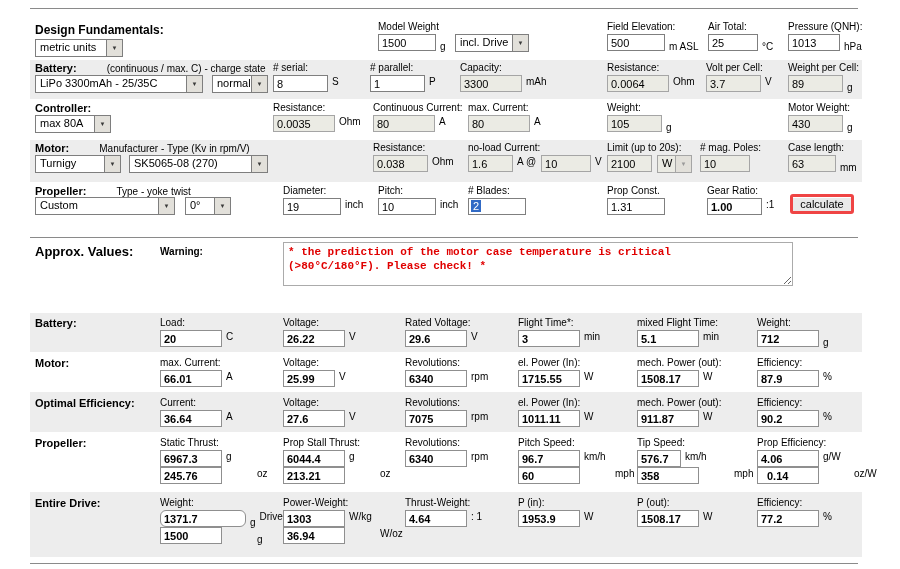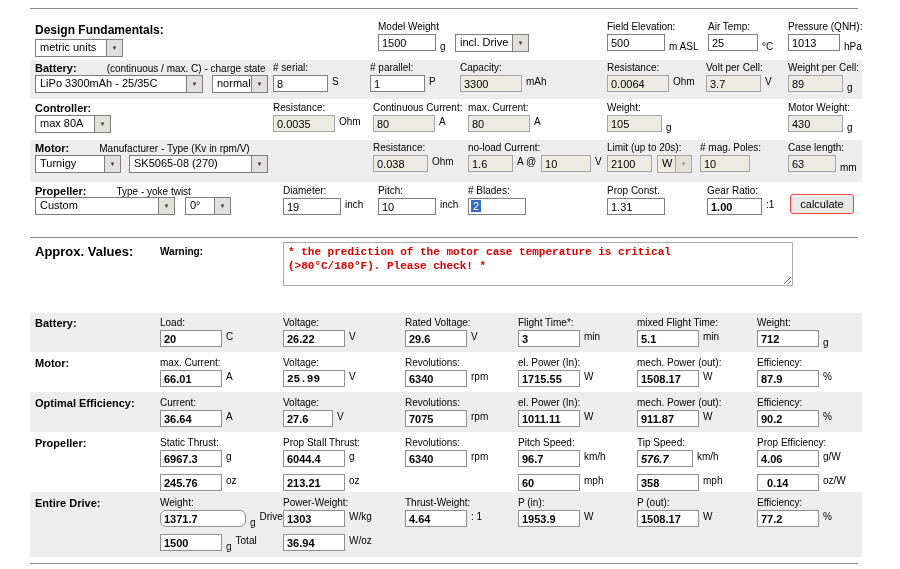--- a/index.html
+++ b/index.html
@@ -6,38 +6,38 @@
   .page{position:relative;width:900px;height:569px;background:#fff;overflow:hidden;}
   .hr{position:absolute;left:30px;width:828px;height:0;border-top:1px solid #8a8a8a;}
   .band{position:absolute;left:30px;width:832px;background:#ededed;}
   .ttl{position:absolute;font-size:11px;font-weight:bold;white-space:nowrap;}
   .ttl .sub-t{font-weight:normal;font-size:10px;padding-left:27px;}
   .big{font-size:12px;}
   .bigger{font-size:13px;}
   .fld{position:absolute;}
   .lbl{font-size:10px;white-space:nowrap;height:10px;margin-bottom:3px;}
   .vrow{display:flex;align-items:flex-start;white-space:nowrap;}
-  .vrow + .vrow{margin-top:7px;}
+  .vrow + .vrow{gap:31px;}
   input.in{box-sizing:border-box;height:17px;font-size:11px;font-family:"Liberation Sans",sans-serif;
            border:1px solid #7f7f7f;padding:1px 3px;background:#fff;color:#000;}
   input.ro{background:#ebebe4;border:1px solid #a5a5a5;}
   input.res{font-weight:bold;border:1px solid #8f8f8f;}
   .u{font-size:10px;margin-left:4px;line-height:11px;}
   .sup{margin-top:1px;}
   .sub{align-self:flex-end;margin-bottom:-1px;}
   .dd{height:18px;box-sizing:border-box;background:#fff;border:1px solid #7e7e7e;display:flex;align-items:stretch;cursor:default;}
   .dd.abs{position:absolute;}
   .dd-t{flex:1;font-size:11px;padding:1px 4px 0 4px;white-space:nowrap;overflow:hidden;}
   .dd-b{width:15px;background:#e2e0da;border-left:1px solid #7e7e7e;display:flex;align-items:center;justify-content:center;font-size:6px;color:#3a3a3a;}
   .dd.rodd{background:#ebebe4;border-color:#a5a5a5;}
   .dd.rodd .dd-b{color:#9a9a9a;border-left-color:#a5a5a5;}
   .boxsel{box-sizing:border-box;height:17px;width:58px;font-size:11px;border:1px solid #7f7f7f;background:#fff;padding:1px 2px;}
   .selhl{background:#316ac5;color:#fff;padding:0 2px;}
   .calc-btn{position:absolute;height:20px;width:64px;font-size:11px;font-family:"Liberation Sans",sans-serif;
-            background:#e9e9e9;border:1px solid #ef4444;border-radius:3px;box-shadow:inset 0 1px 0 #fff;}
+            background:#e9e9e9;border:3px solid #ef4444;border-radius:3px;box-shadow:inset 0 1px 0 #fff;}
   .warnbox{position:absolute;box-sizing:border-box;background:#fff;border:1px solid #ababab;
            font-family:"Liberation Mono","DejaVu Sans Mono",monospace;font-size:11px;font-weight:bold;color:#e00000;
            padding:2px 4px;resize:both;overflow:auto;line-height:14px;}
 </style>
 </head>
 <body>
 
 <div class="page">
 
   <div class="hr" style="top:8px"></div>
@@ -61,21 +61,21 @@
   </div>
 
   <div class="fld" style="left:607px;top:21px">
     <div class="lbl">Field Elevation:</div>
     <div class="vrow">
       <input class="in" style="width: 58px;" value="500">
       <span class="u sub">m ASL</span>
     </div>
   </div>
   <div class="fld" style="left:708px;top:21px">
-    <div class="lbl">Air Temp:</div>
+    <div class="lbl">Air Total:</div>
     <div class="vrow">
       <input class="in" style="width: 50px;" value="25">
       <span class="u sub">°C</span>
     </div>
   </div>
   <div class="fld" style="left:788px;top:21px">
     <div class="lbl">Pressure (QNH):</div>
     <div class="vrow">
       <input class="in" style="width: 52px;" value="1013">
       <span class="u sub">hPa</span>
@@ -332,21 +332,21 @@
   <div class="fld" style="left:160px;top:357px">
     <div class="lbl">max. Current:</div>
     <div class="vrow">
         <input class="in res" style="width: 62px;" value="66.01">
         <span class="u sup">A</span>
       </div>
   </div>
   <div class="fld" style="left:283px;top:357px">
     <div class="lbl">Voltage:</div>
     <div class="vrow">
-        <input class="in res" style="width: 62px; font-family: Liberation Mono, monospace;" value="25.99">
+        <input class="in res" style="width: 52px;" value="25.99">
         <span class="u sup">V</span>
       </div>
   </div>
   <div class="fld" style="left:405px;top:357px">
     <div class="lbl">Revolutions:</div>
     <div class="vrow">
         <input class="in res" style="width: 62px;" value="6340">
         <span class="u sup">rpm</span>
       </div>
   </div>
@@ -377,21 +377,21 @@
   <div class="fld" style="left:160px;top:397px">
     <div class="lbl">Current:</div>
     <div class="vrow">
         <input class="in res" style="width: 62px;" value="36.64">
         <span class="u sup">A</span>
       </div>
   </div>
   <div class="fld" style="left:283px;top:397px">
     <div class="lbl">Voltage:</div>
     <div class="vrow">
-        <input class="in res" style="width: 50px;" value="27.6">
+        <input class="in res" style="width: 62px;" value="27.6">
         <span class="u sup">V</span>
       </div>
   </div>
   <div class="fld" style="left:405px;top:397px">
     <div class="lbl">Revolutions:</div>
     <div class="vrow">
         <input class="in res" style="width: 62px;" value="7075">
         <span class="u sup">rpm</span>
       </div>
   </div>
@@ -454,21 +454,21 @@
         <span class="u sup">km/h</span>
       </div>
     <div class="vrow">
         <input class="in res" style="width: 62px;" value="60">
         <span class="u sup">mph</span>
       </div>
   </div>
   <div class="fld" style="left:637px;top:437px">
     <div class="lbl">Tip Speed:</div>
     <div class="vrow">
-        <input class="in res" style="width: 56px; font-style: italic;" value="576.7">
+        <input class="in res" style="width: 44px;" value="576.7">
         <span class="u sup">km/h</span>
       </div>
     <div class="vrow">
         <input class="in res" style="width: 62px;" value="358">
         <span class="u sup">mph</span>
       </div>
   </div>
   <div class="fld" style="left:757px;top:437px">
     <div class="lbl">Prop Efficiency:</div>
     <div class="vrow">

